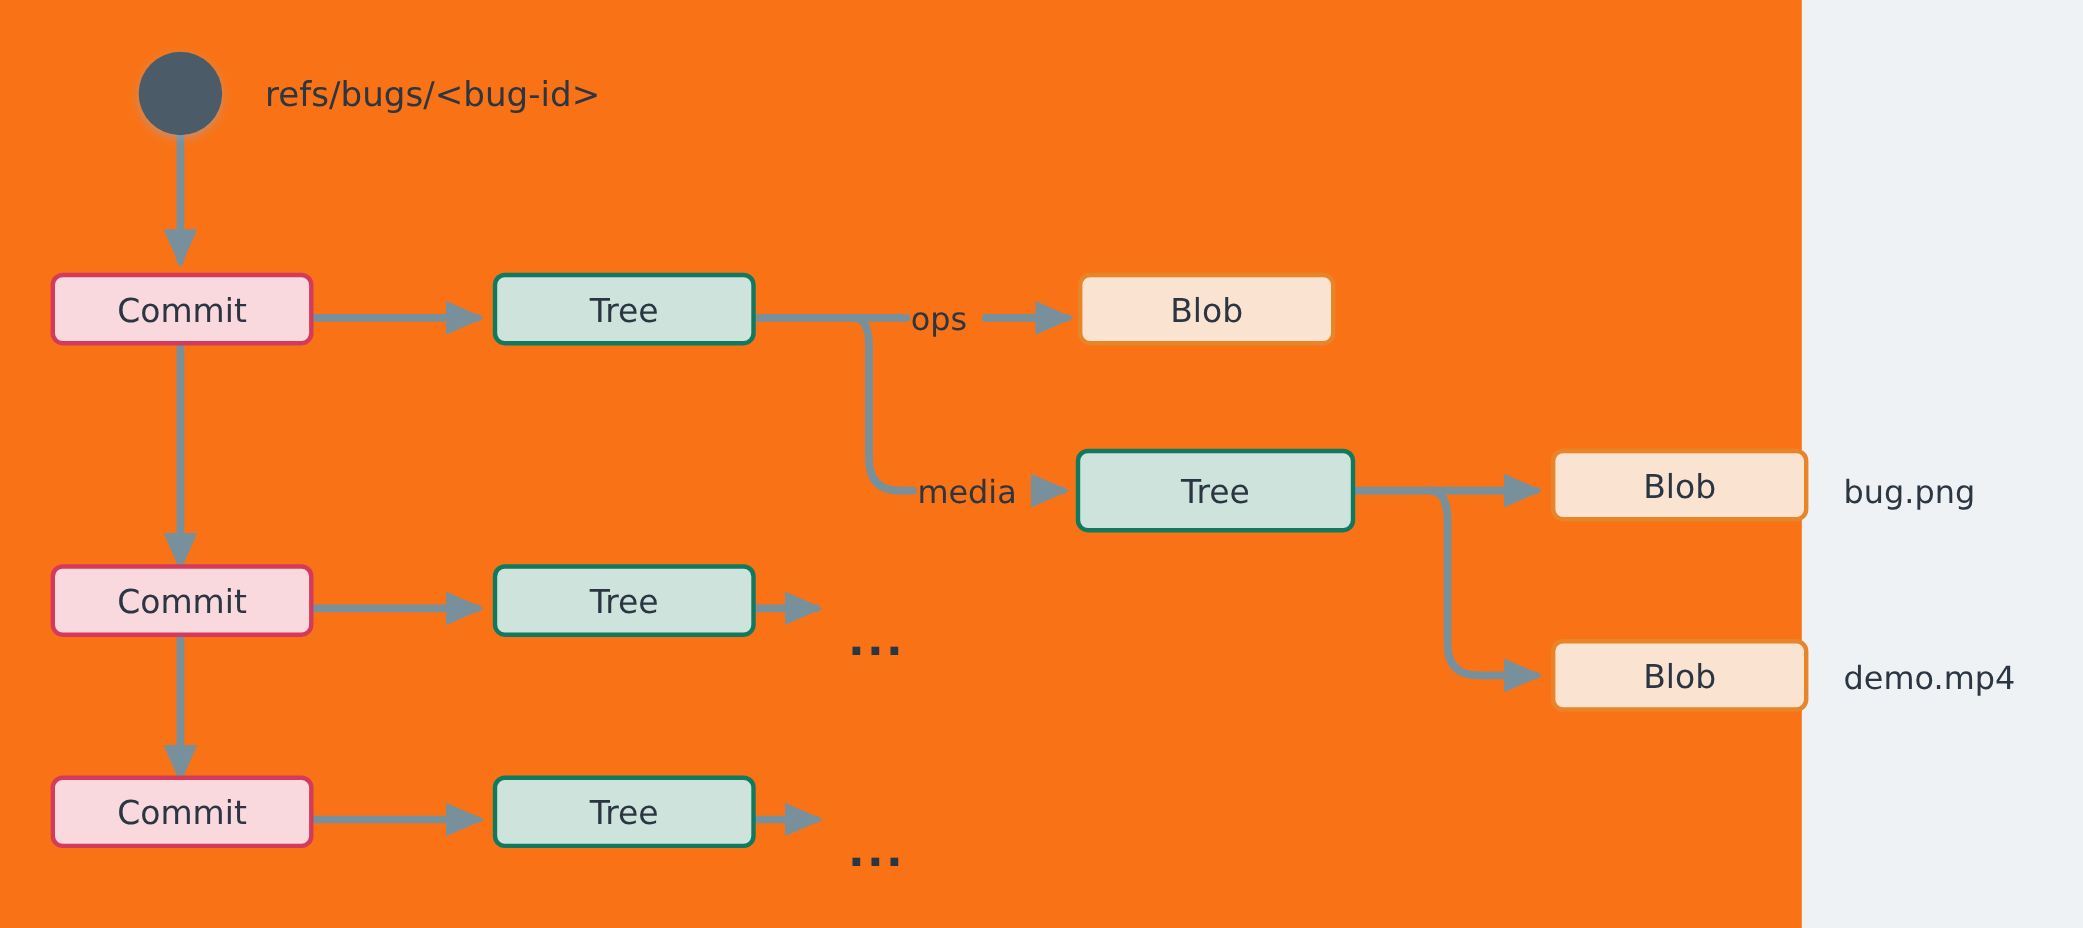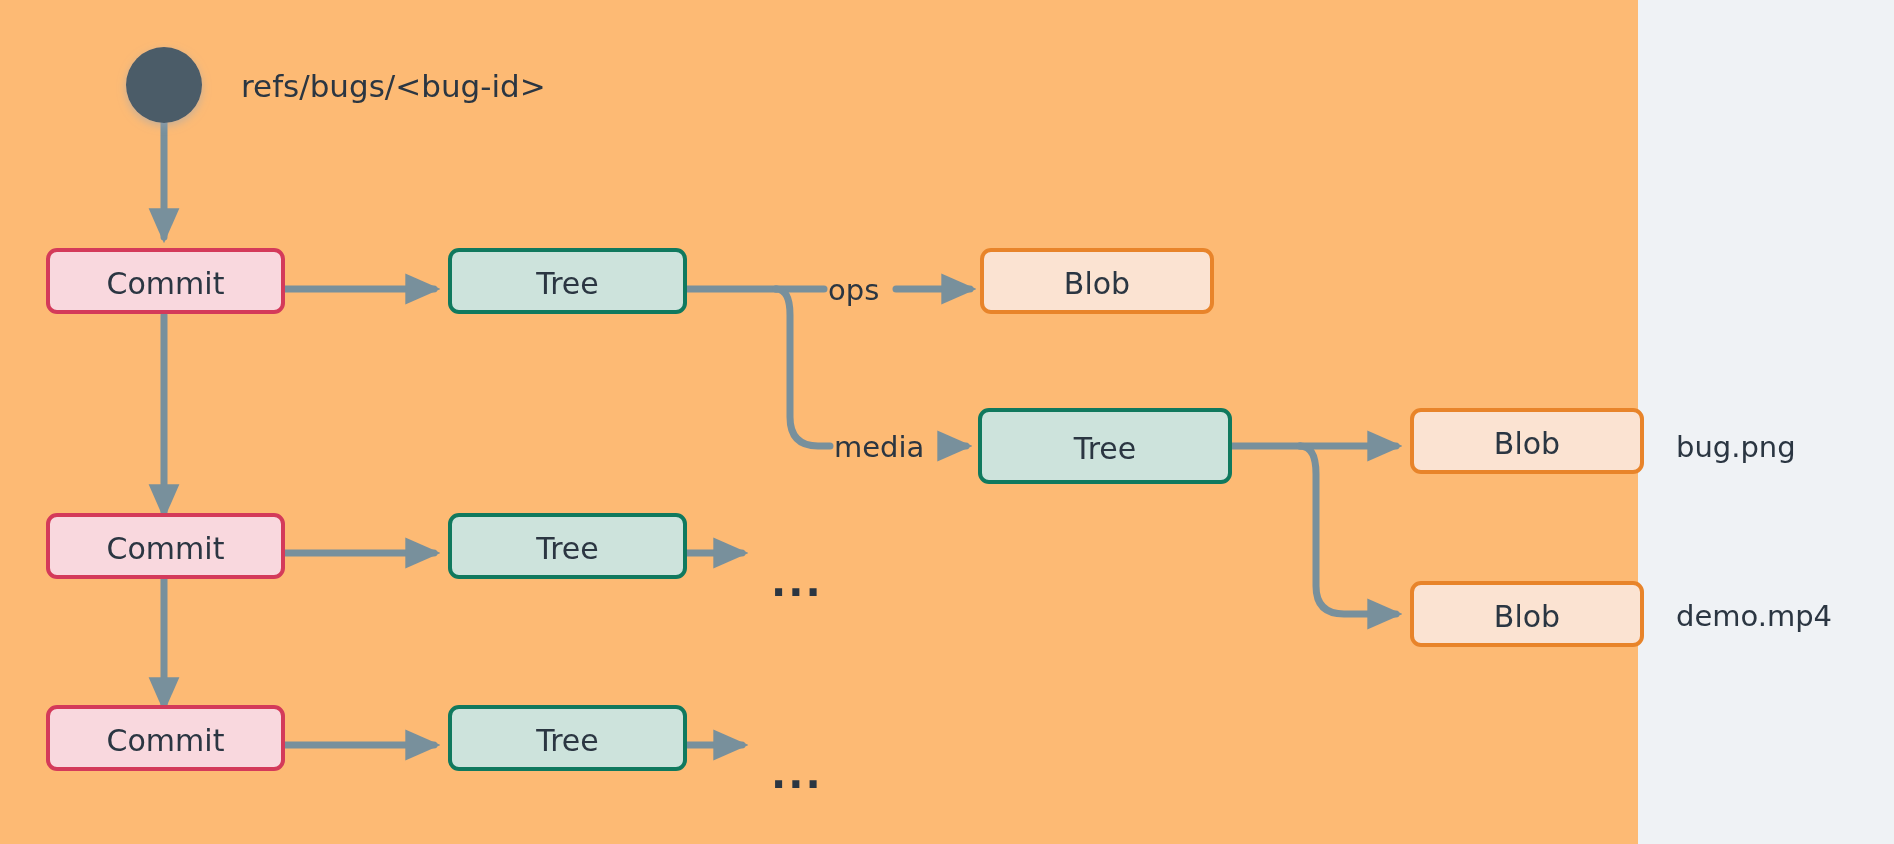--- a/index.html
+++ b/index.html
@@ -10,21 +10,21 @@
   body {
     width: 1894px;
     height: 844px;
     overflow: hidden;
     font-family: "DejaVu Sans", sans-serif;
   }
   #canvas {
     position: relative;
     width: 1638px;
     height: 844px;
-    background: #fdba74;
+    background: #f97316;
   }
   svg#diagram {
     position: absolute;
     top: 0;
     left: 0;
     width: 1894px;
     height: 844px;
     display: block;
   }
   .node-label {

